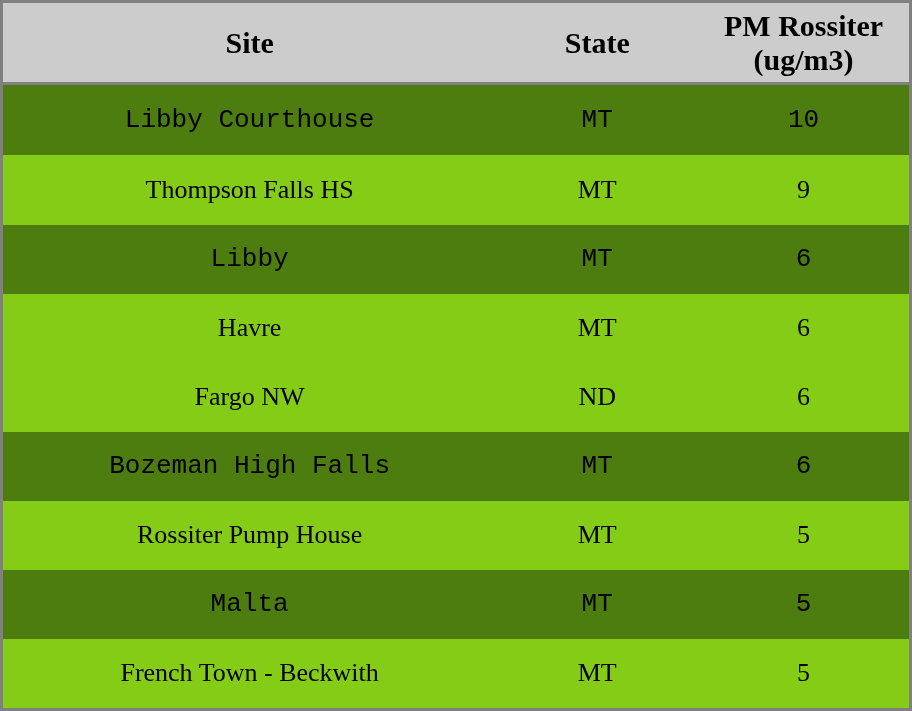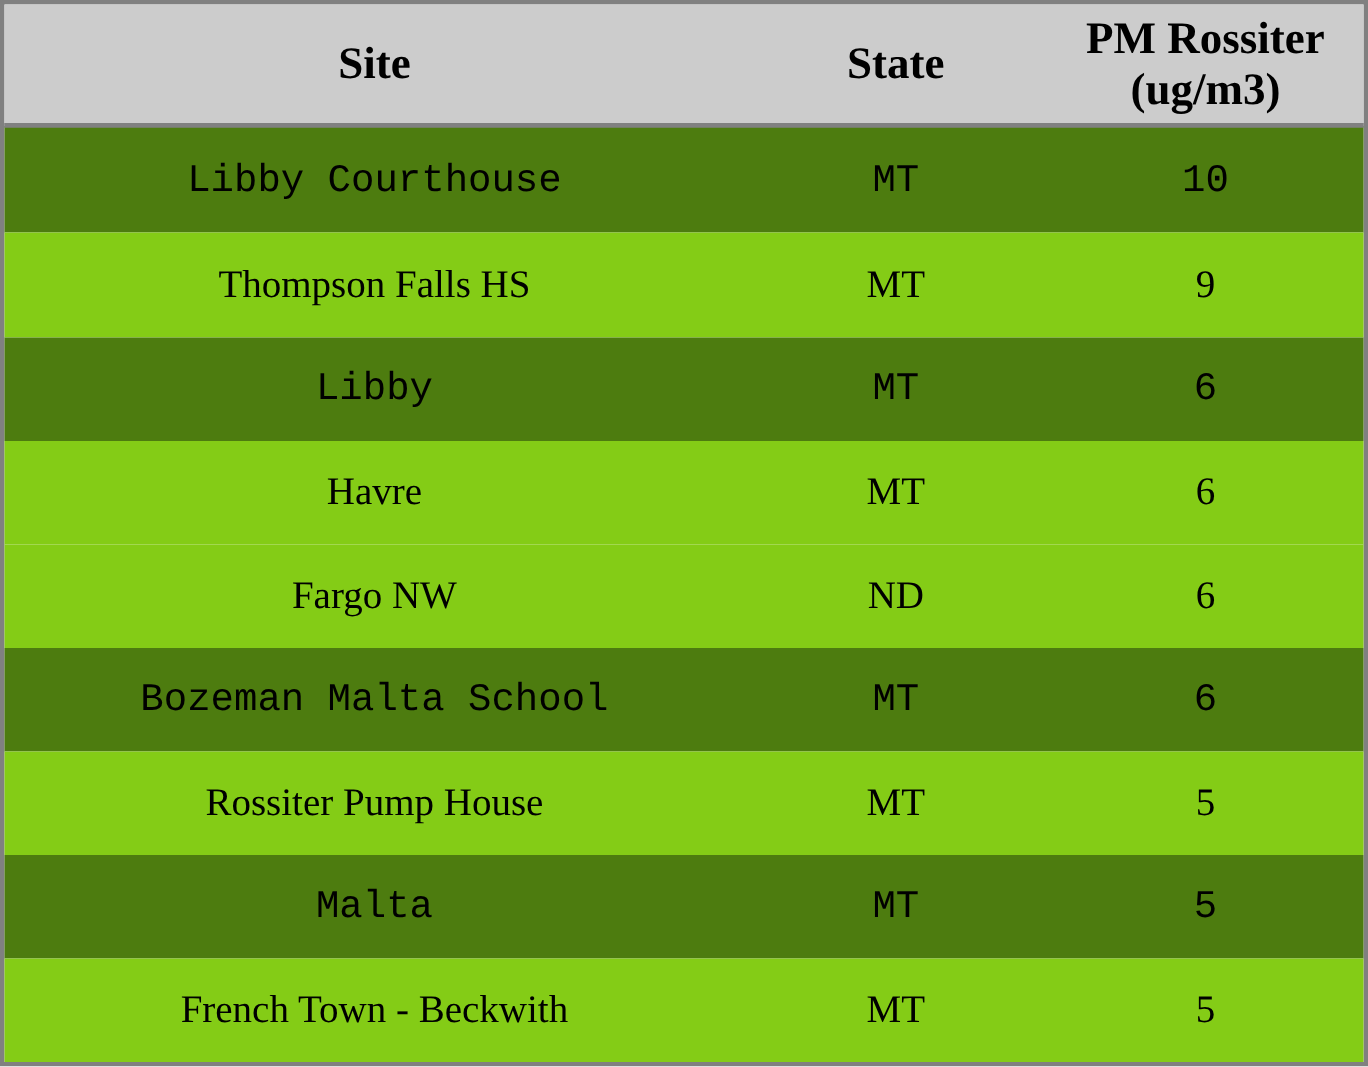--- a/index.html
+++ b/index.html
@@ -91,21 +91,21 @@
         <td>Havre</td>
         <td>MT</td>
         <td>6</td>
       </tr>
       <tr class="row-even">
         <td>Fargo NW</td>
         <td>ND</td>
         <td>6</td>
       </tr>
       <tr class="row-odd">
-        <td>Bozeman Malta School</td>
+        <td>Bozeman High Falls</td>
         <td>MT</td>
         <td>6</td>
       </tr>
       <tr class="row-even">
         <td>Rossiter Pump House</td>
         <td>MT</td>
         <td>5</td>
       </tr>
       <tr class="row-odd">
         <td>Malta</td>

